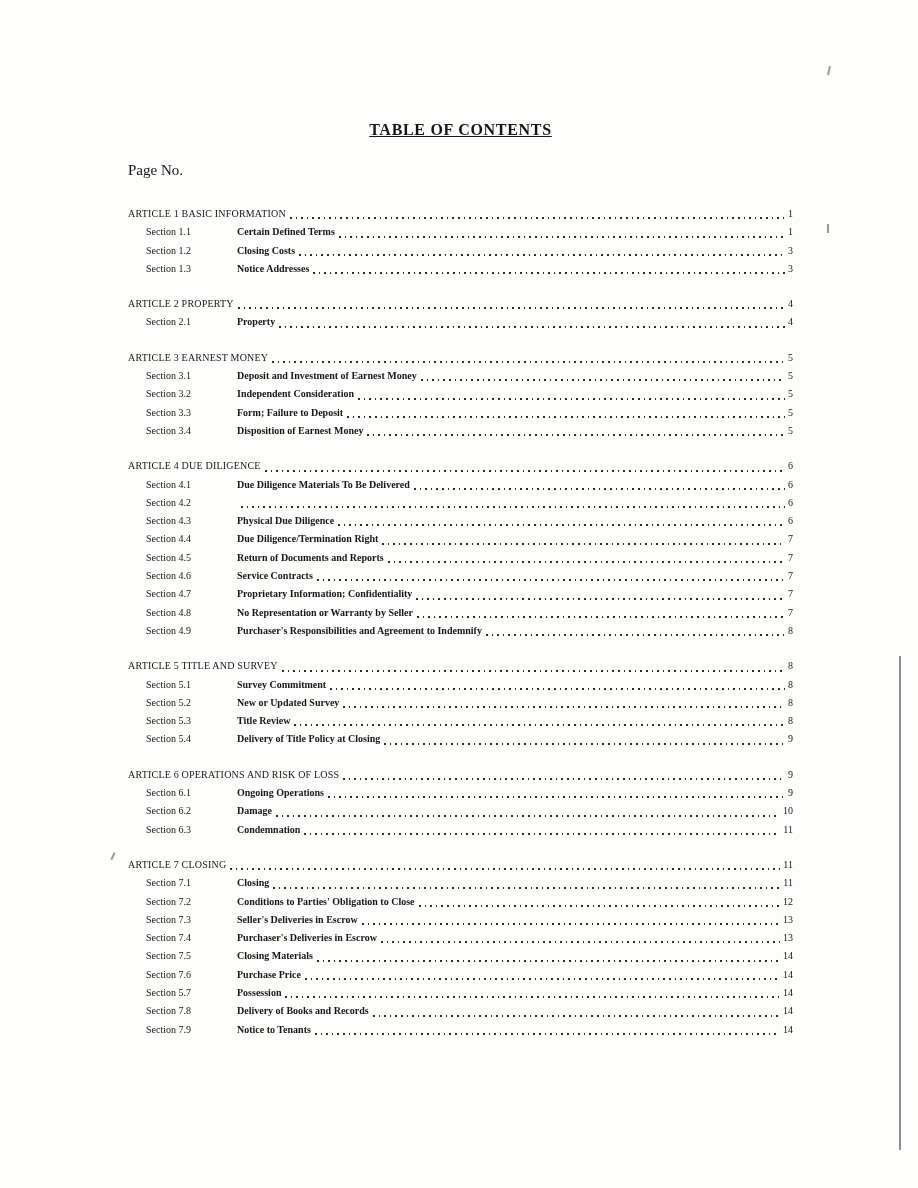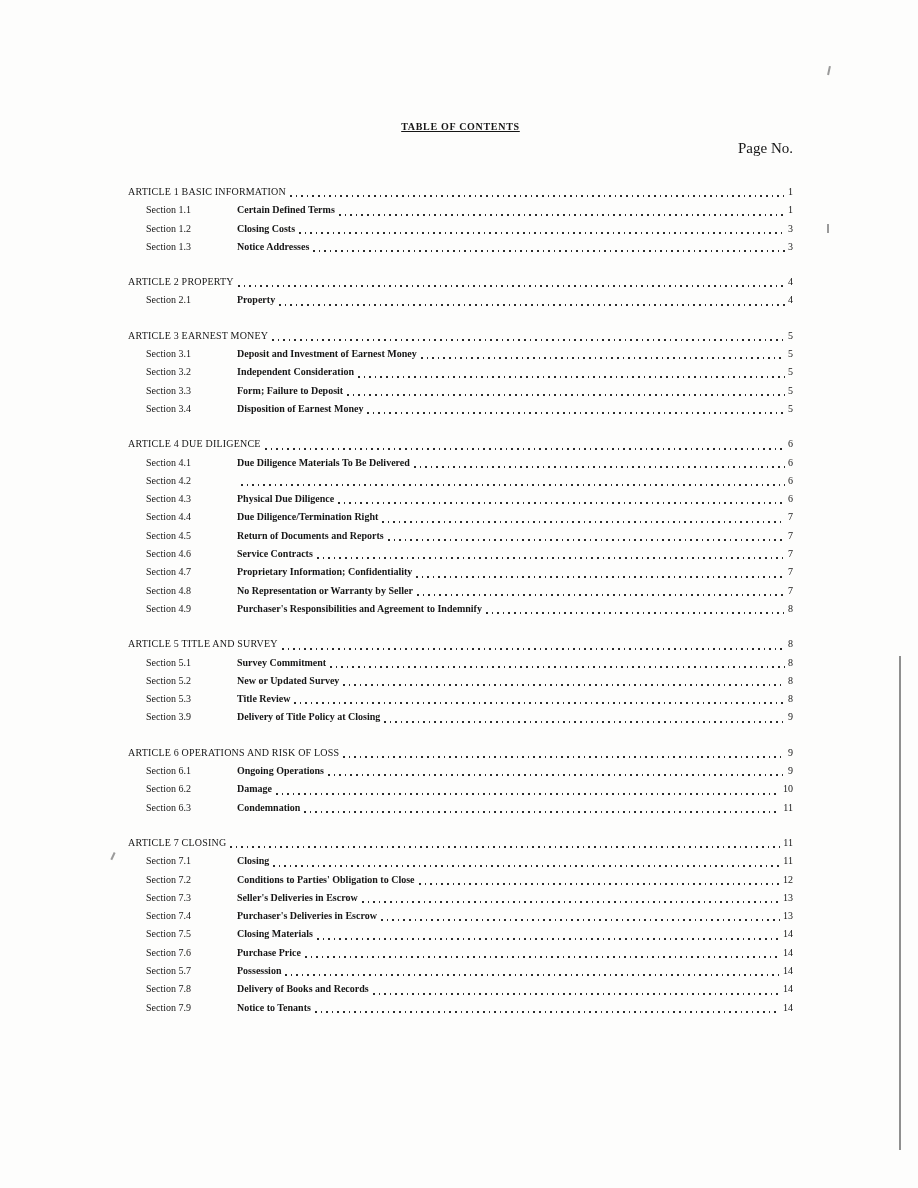--- a/index.html
+++ b/index.html
@@ -12,29 +12,29 @@
     color: #161616;
     position: relative;
     overflow: hidden;
   }
   .content { padding: 0 125px 0 128px; }
 
   .doc-title {
     margin: 0;
     padding-top: 121px;
     text-align: center;
-    font-size: 10px;
+    font-size: 16px;
     font-weight: bold;
     letter-spacing: 0.7px;
     text-decoration: underline;
   }
 
   .page-no-label {
-    margin-top: 8px;
-    text-align: right;
+    margin-top: 23px;
+    text-align: left;
     font-size: 15px;
   }
 
   .toc { margin-top: 26px; font-size: 10px; }
 
   .toc-row {
     display: flex;
     align-items: baseline;
     line-height: 18.3px;
     white-space: nowrap;
@@ -249,21 +249,21 @@
           <span class="dots"></span>
           <span class="page-num">8</span>
         </div>
         <div class="toc-row section-row">
           <span class="sec-num">Section 5.3</span>
           <span class="sec-title">Title Review</span>
           <span class="dots"></span>
           <span class="page-num">8</span>
         </div>
         <div class="toc-row section-row">
-          <span class="sec-num">Section 3.9</span>
+          <span class="sec-num">Section 5.4</span>
           <span class="sec-title">Delivery of Title Policy at Closing</span>
           <span class="dots"></span>
           <span class="page-num">9</span>
         </div>
       </section>
       <section class="article-block">
         <div class="toc-row article-row">
           <span class="article-label">ARTICLE 6 OPERATIONS AND RISK OF LOSS</span>
           <span class="dots"></span>
           <span class="page-num">9</span>

